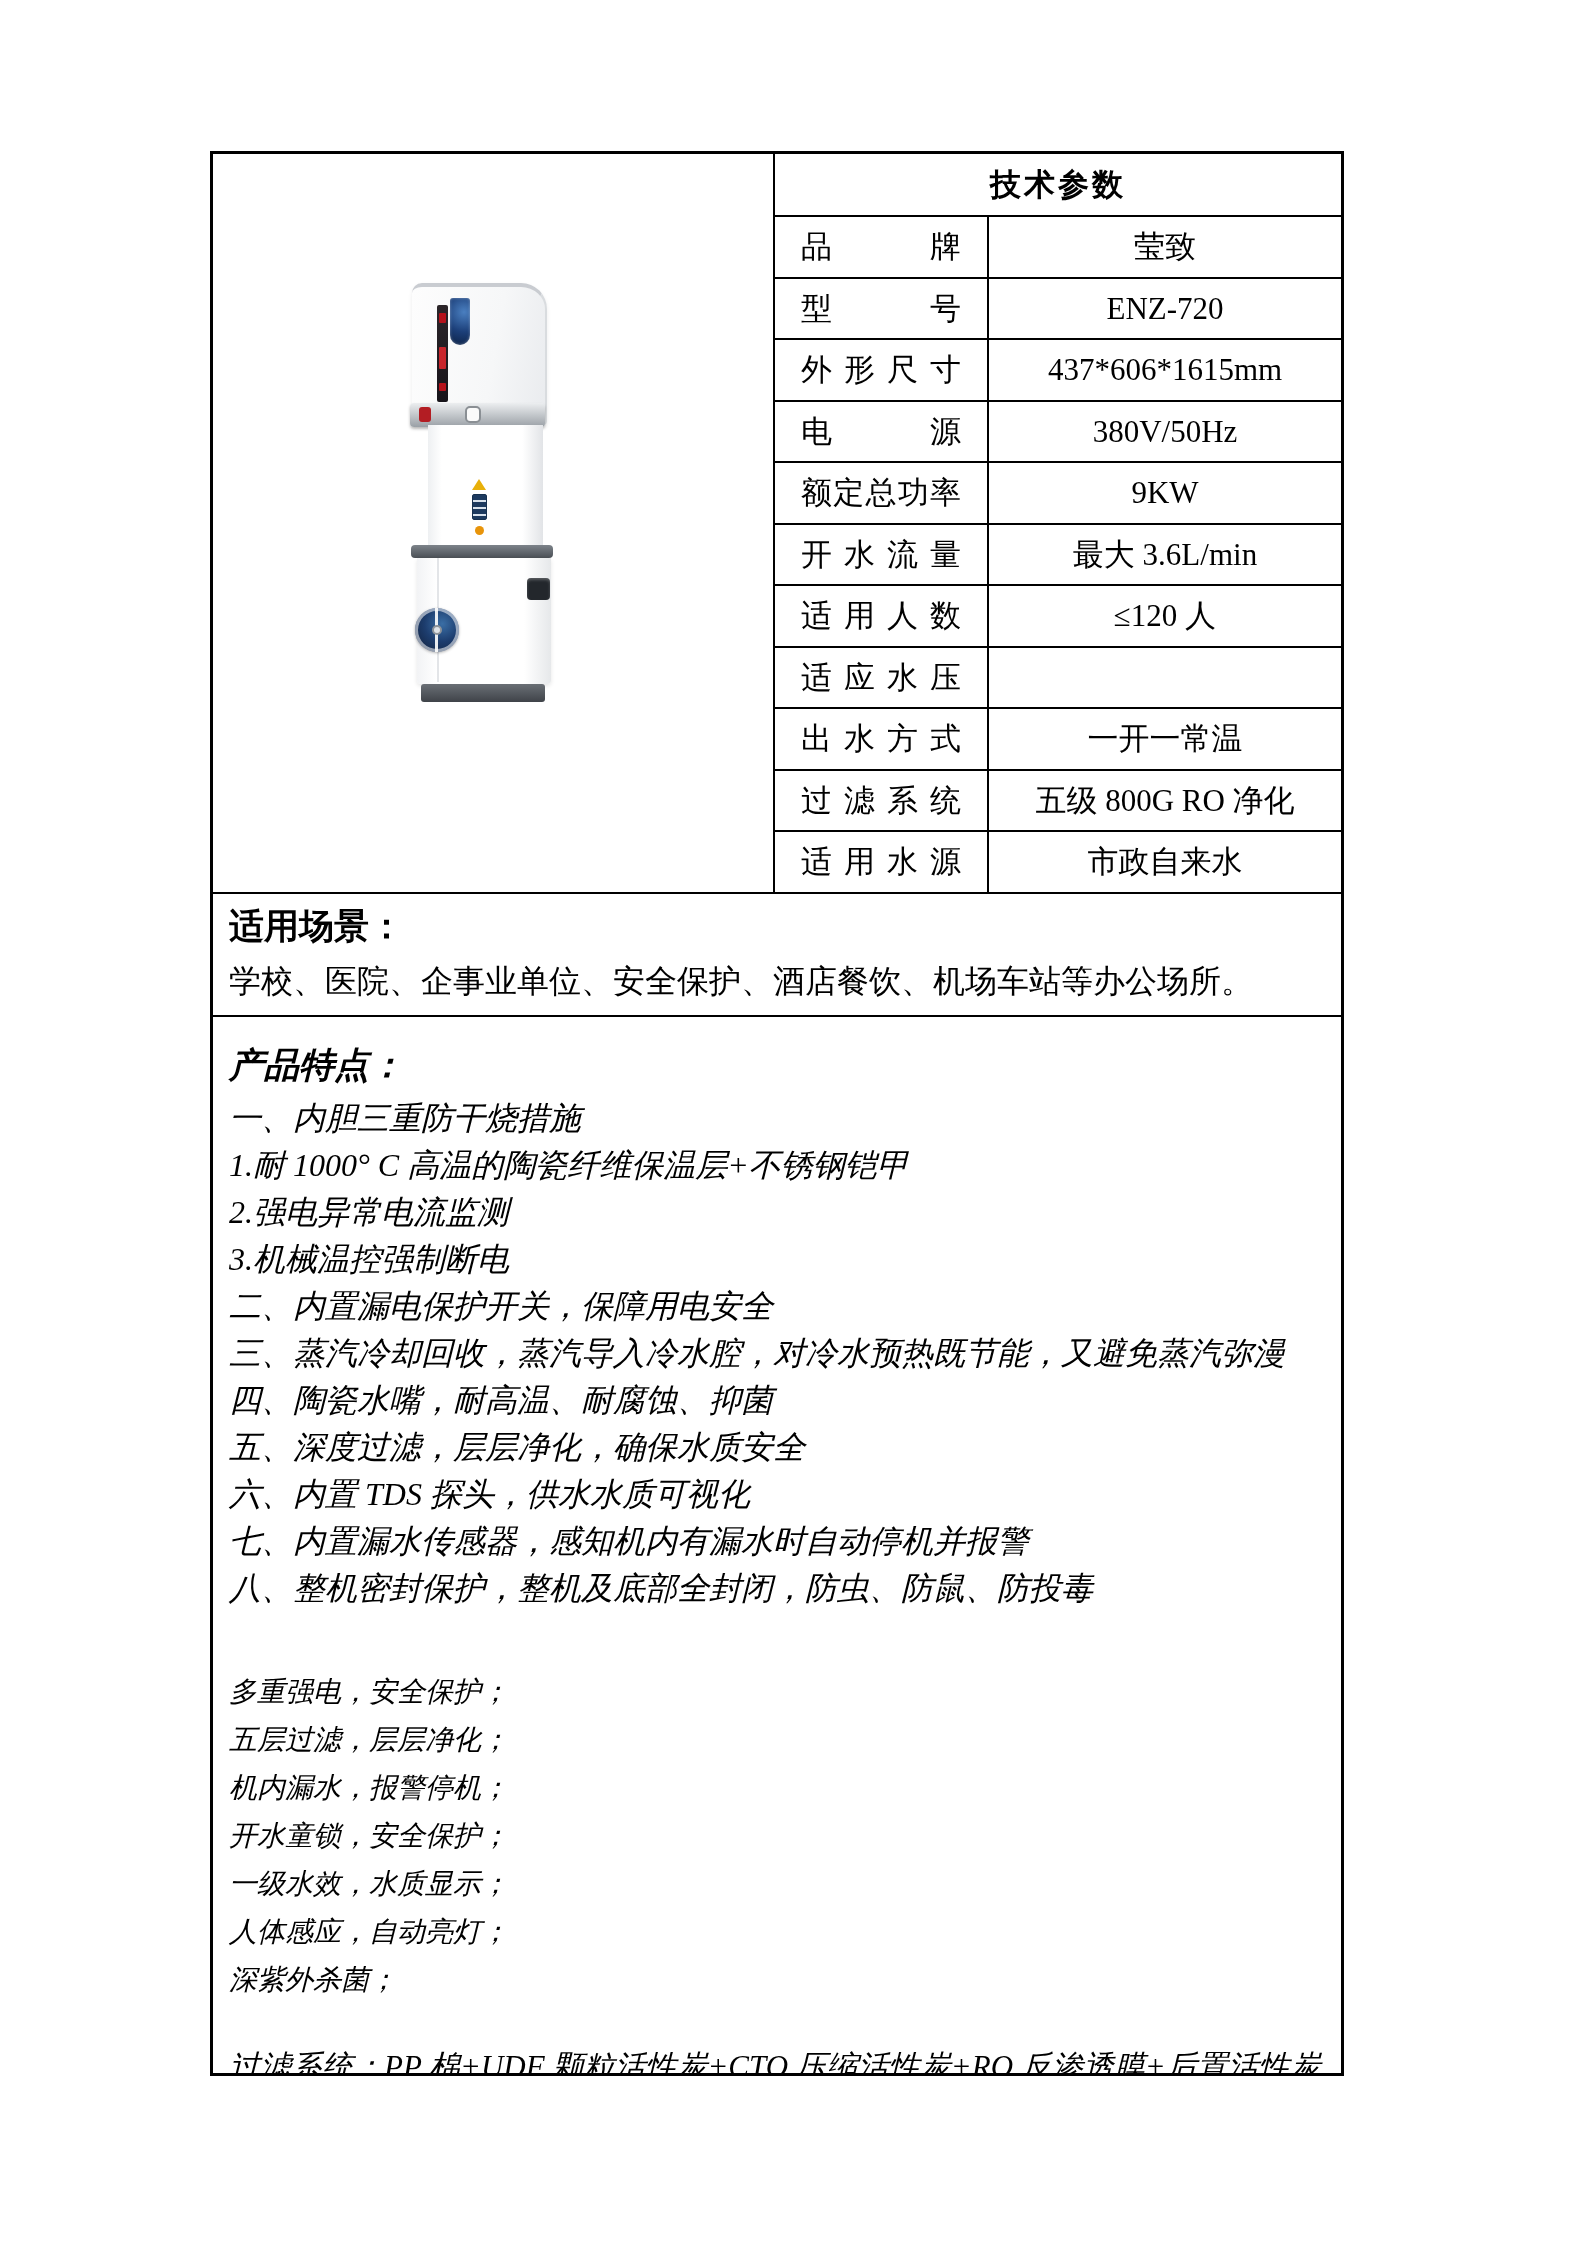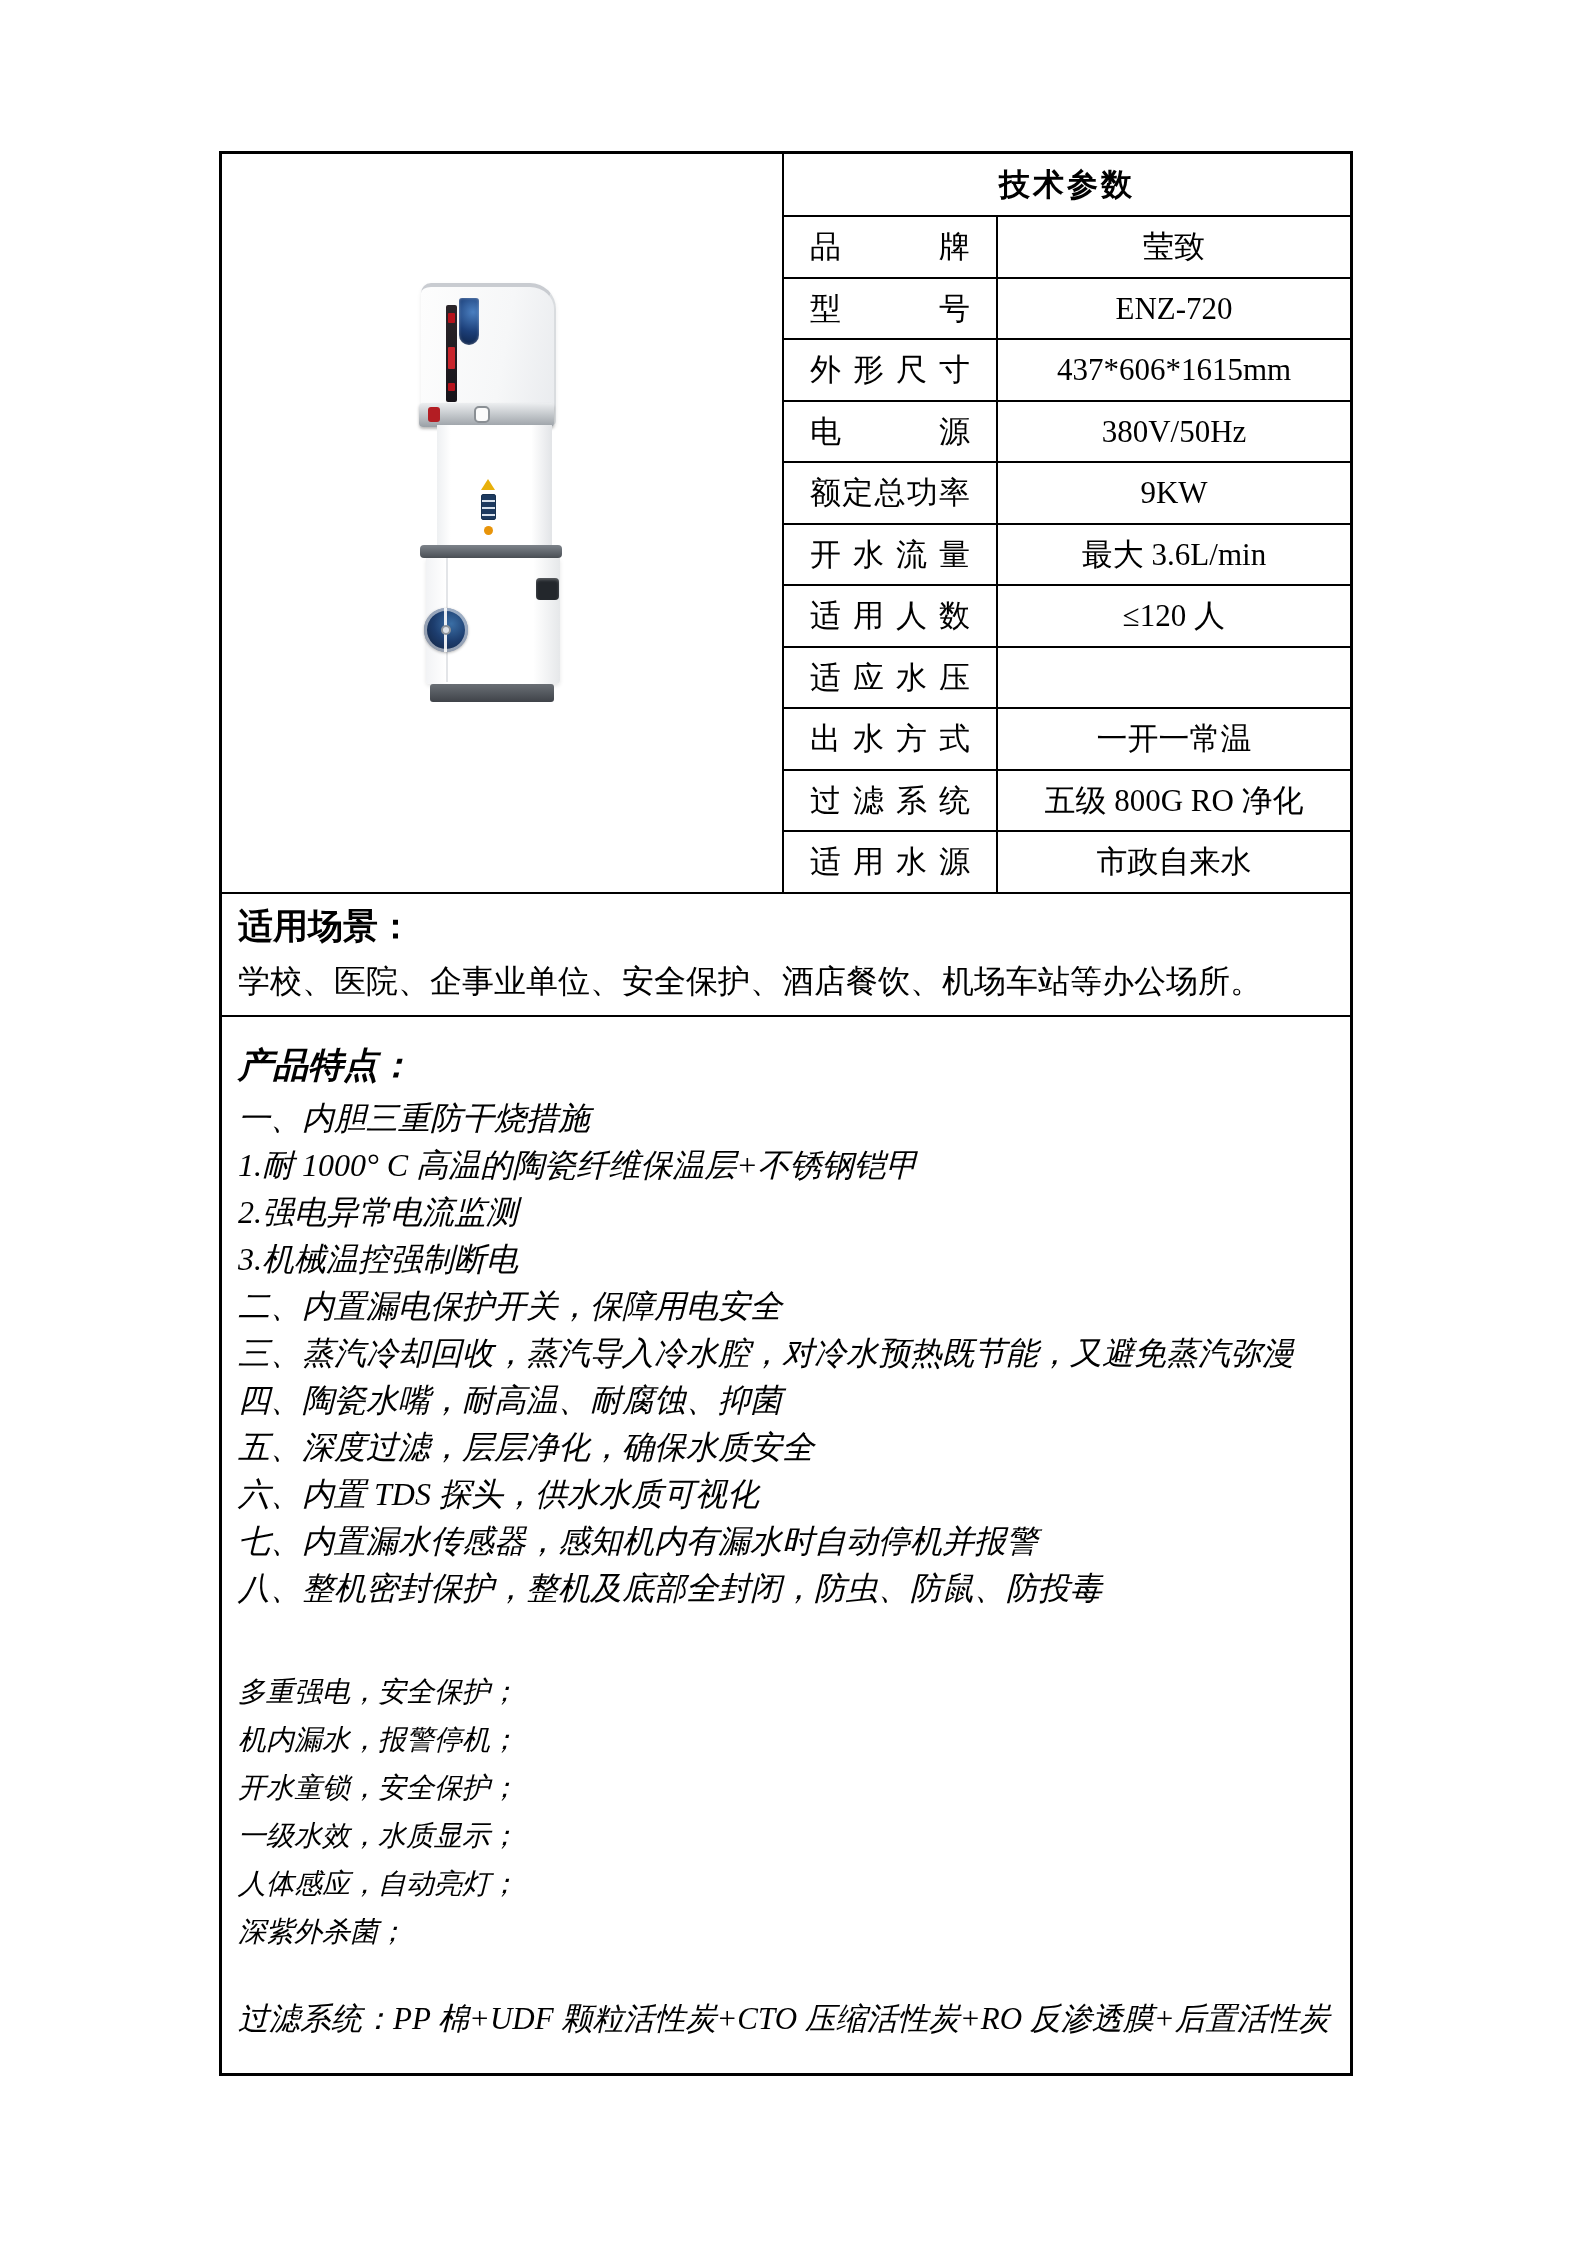--- a/index.html
+++ b/index.html
@@ -6,21 +6,21 @@
   html,body { background:#ffffff; }
   body {
     width:1587px; height:2245px; overflow:hidden;
     font-family:"Liberation Serif","DejaVu Serif",serif;
     color:#000;
   }
   .page { position:relative; width:1587px; height:2245px; background:#fff; }
 
   
   .outer {
-    position:absolute; left:219px; top:151px; width:1134px; height:1925px;
+    position:absolute; left:210px; top:151px; width:1134px; height:1925px;
     border:3px solid #000; display:flex; flex-direction:column; background:#fff;
   }
 
   
   .top { display:flex; height:740px; flex:none; border-bottom:2px solid #000; }
   .img-cell { width:562px; flex:none; border-right:2px solid #000; position:relative; background:#fff; }
 
   .spec { flex:1; display:flex; flex-direction:column; font-size:31px; }
   .spec-header {
     flex:1; display:flex; align-items:center; justify-content:center;
@@ -330,20 +330,21 @@
 
           <div class="feat-line">八、整机密封保护，整机及底部全封闭，防虫、防鼠、防投毒</div>
         </div>
 
       <div class="spacer-a"></div>
 
       <div>
 
           <div class="hl-line">多重强电，安全保护；</div>
 
+          <div class="hl-line">五层过滤，层层净化；</div>
 
           <div class="hl-line">机内漏水，报警停机；</div>
 
           <div class="hl-line">开水童锁，安全保护；</div>
 
           <div class="hl-line">一级水效，水质显示；</div>
 
           <div class="hl-line">人体感应，自动亮灯；</div>
 
           <div class="hl-line">深紫外杀菌；</div>

